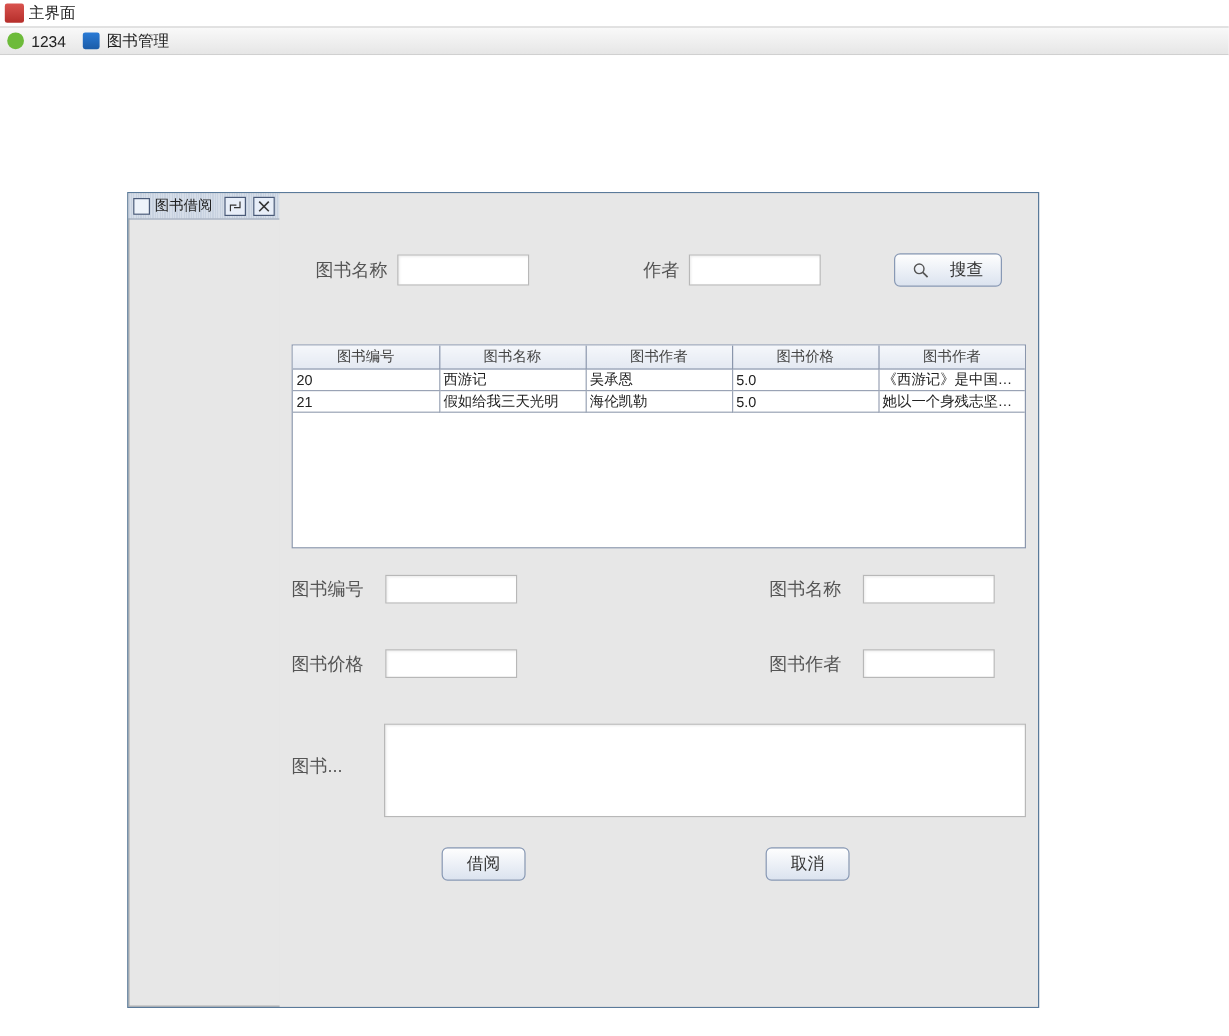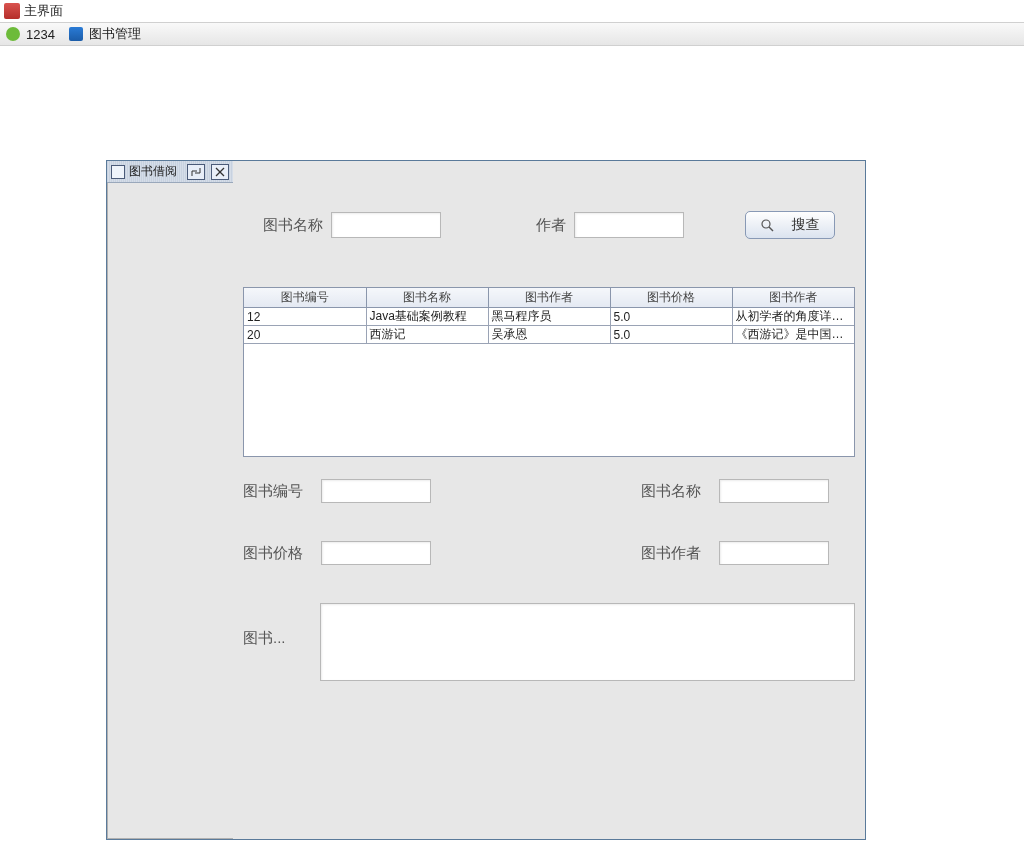--- a/index.html
+++ b/index.html
@@ -326,32 +326,32 @@
             <tr>
               <th>图书编号</th>
               <th>图书名称</th>
               <th>图书作者</th>
               <th>图书价格</th>
               <th>图书作者</th>
             </tr>
           </thead>
           <tbody id="table-body">
               <tr>
-                <td>12</td>
-                <td>Java基础案例教程</td>
-                <td>黑马程序员</td>
-                <td>5.0</td>
-                <td>从初学者的角度详细...</td>
-              </tr>
-              <tr>
                 <td>20</td>
                 <td>西游记</td>
                 <td>吴承恩</td>
                 <td>5.0</td>
                 <td>《西游记》是中国古...</td>
+              </tr>
+              <tr>
+                <td>21</td>
+                <td>假如给我三天光明</td>
+                <td>海伦凯勒</td>
+                <td>5.0</td>
+                <td>她以一个身残志坚的...</td>
               </tr>
             </tbody>
         </table>
       </div>
 
       <div class="detail">
         <div class="drow first">
           <span class="field-label">图书编号</span>
           <input class="text-input" value="" style="">
           <span class="col2" style="display:flex;align-items:center;">
@@ -364,18 +364,26 @@
           <input class="text-input" value="" style="">
           <span class="col2" style="display:flex;align-items:center;">
             <span class="field-label">图书作者</span>
             <input class="text-input" value="" style="">
           </span>
         </div>
         <div class="drow textarea-row">
           <span class="field-label">图书...</span>
           <textarea class="textarea-input" style=""></textarea>
         </div>
+        <div class="btn-row">
+          <span class="btn">
+            <span>借阅</span>
+          </span>
+          <span class="btn">
+            <span>取消</span>
+          </span>
+        </div>
       </div>
 
     </div>
   </div>
 
 </div>
 
 </body></html>

